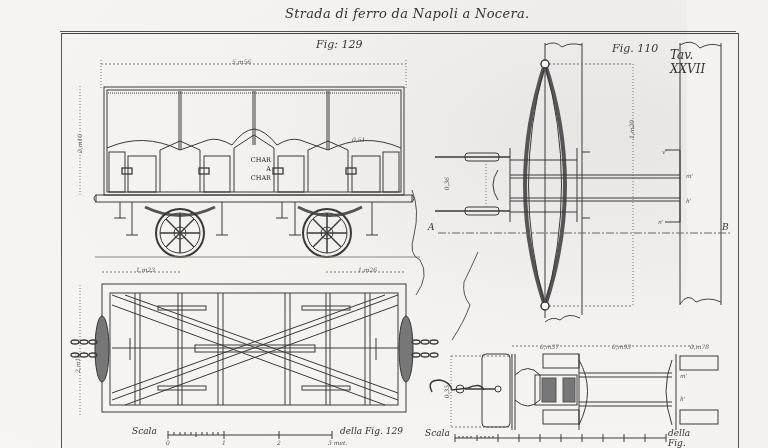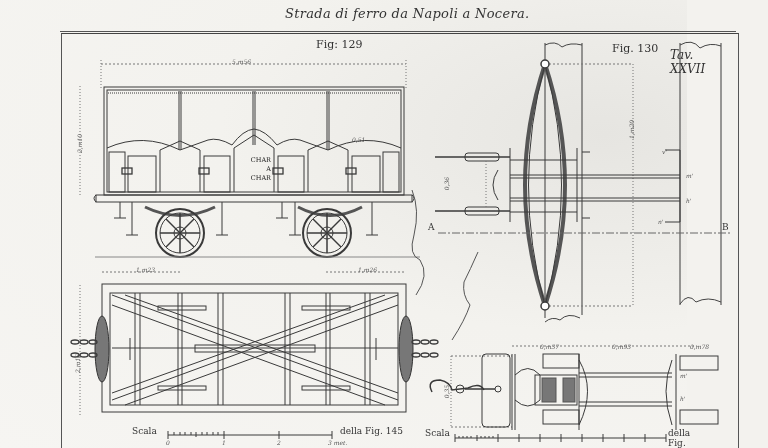--- a/index.html
+++ b/index.html
@@ -4,36 +4,36 @@
 <style>
   html, body { margin:0; padding:0; }
   body { width:768px; height:448px; background:#f3f2ee; overflow:hidden; position:relative;
          font-family:"DejaVu Serif", serif; color:#2a2a2a; }
   .plate { position:absolute; left:0; top:0; width:687px; height:448px;
            background: radial-gradient(ellipse at 88% 30%, #e6e5e1 0%, #f3f2ee 45%, #f6f5f2 100%); }
   .title { position:absolute; top:6px; left:285px; font-style:italic; font-size:13px; letter-spacing:0.3px; color:#333; }
   .tav { position:absolute; top:8px; left:670px; font-style:italic; font-size:12px; color:#333;margin-top:40px; }
   .rule { position:absolute; left:60px; top:31px; width:676px; height:1px; background:#555; }
   .frame { position:absolute; left:61px; top:33px; width:676px; height:420px; border-left:1.5px solid #555; border-right:1.5px solid #555; border-top:1.5px solid #444; }
-  .lbl { position:absolute; font-size:11px; color:#333; }
+  .lbl { position:absolute; font-style:italic; font-size:11px; color:#333; }
   .tiny { position:absolute; font-size:6px; color:#555; font-style:italic; }
   svg { position:absolute; left:0; top:0; }
 </style>
 </head>
 <body>
 
 <div class="plate">
 
   <div class="title">Strada di ferro da Napoli a Nocera.</div>
   <div class="tav">Tav. XXVII</div>
   <div class="rule"></div>
   <div class="frame"></div>
 
   <div class="lbl" style="left:316px;top:38px;">Fig: 129</div>
-  <div class="lbl" style="left:612px;top:42px;">Fig. 130</div>
+  <div class="lbl" style="left:612px;top:42px;">Fig. 110</div>
 
   <div class="tiny" style="left:232px;top:58px;">5,m56</div>
   <div class="tiny" style="left:70px;top:140px;transform:rotate(-90deg);">2,m10</div>
   <div class="tiny" style="left:352px;top:136px;">0,51</div>
   <div class="tiny" style="left:136px;top:266px;">1,m23</div>
   <div class="tiny" style="left:358px;top:266px;">1,m26</div>
   <div class="tiny" style="left:68px;top:360px;transform:rotate(-90deg);">2,m16</div>
 
   <div style="position:absolute;left:237px;top:156px;width:34px;text-align:right;font-size:6.5px;line-height:9px;font-family:'DejaVu Serif',serif;color:#222;">
     <div>CHAR</div>
@@ -51,21 +51,21 @@
   <div class="lbl" style="left:428px;top:222px;font-size:9px;">A</div>
   <div class="lbl" style="left:722px;top:222px;font-size:9px;">B</div>
   <div class="tiny" style="left:662px;top:148px;">v'</div>
   <div class="tiny" style="left:686px;top:172px;">m'</div>
   <div class="tiny" style="left:686px;top:197px;">h'</div>
   <div class="tiny" style="left:658px;top:218px;">n'</div>
   <div class="tiny" style="left:680px;top:395px;">h'</div>
   <div class="tiny" style="left:680px;top:372px;">m'</div>
 
   <div class="lbl" style="left:132px;top:426px;font-size:9px;">Scala</div>
-  <div class="lbl" style="left:340px;top:426px;font-size:9px;">della Fig. 145</div>
+  <div class="lbl" style="left:340px;top:426px;font-size:9px;">della Fig. 129</div>
   <div class="tiny" style="left:166px;top:439px;">0</div>
   <div class="tiny" style="left:222px;top:439px;">1</div>
   <div class="tiny" style="left:277px;top:439px;">2</div>
   <div class="tiny" style="left:328px;top:439px;">3 met.</div>
 
   <div class="lbl" style="left:425px;top:428px;font-size:9px;">Scala</div>
   <div class="lbl" style="left:668px;top:428px;font-size:9px;">della Fig. 130</div>
 
   <svg width="768" height="448" viewBox="0 0 768 448">
     <g fill="none" stroke="#3a3a3a" stroke-width="1">

